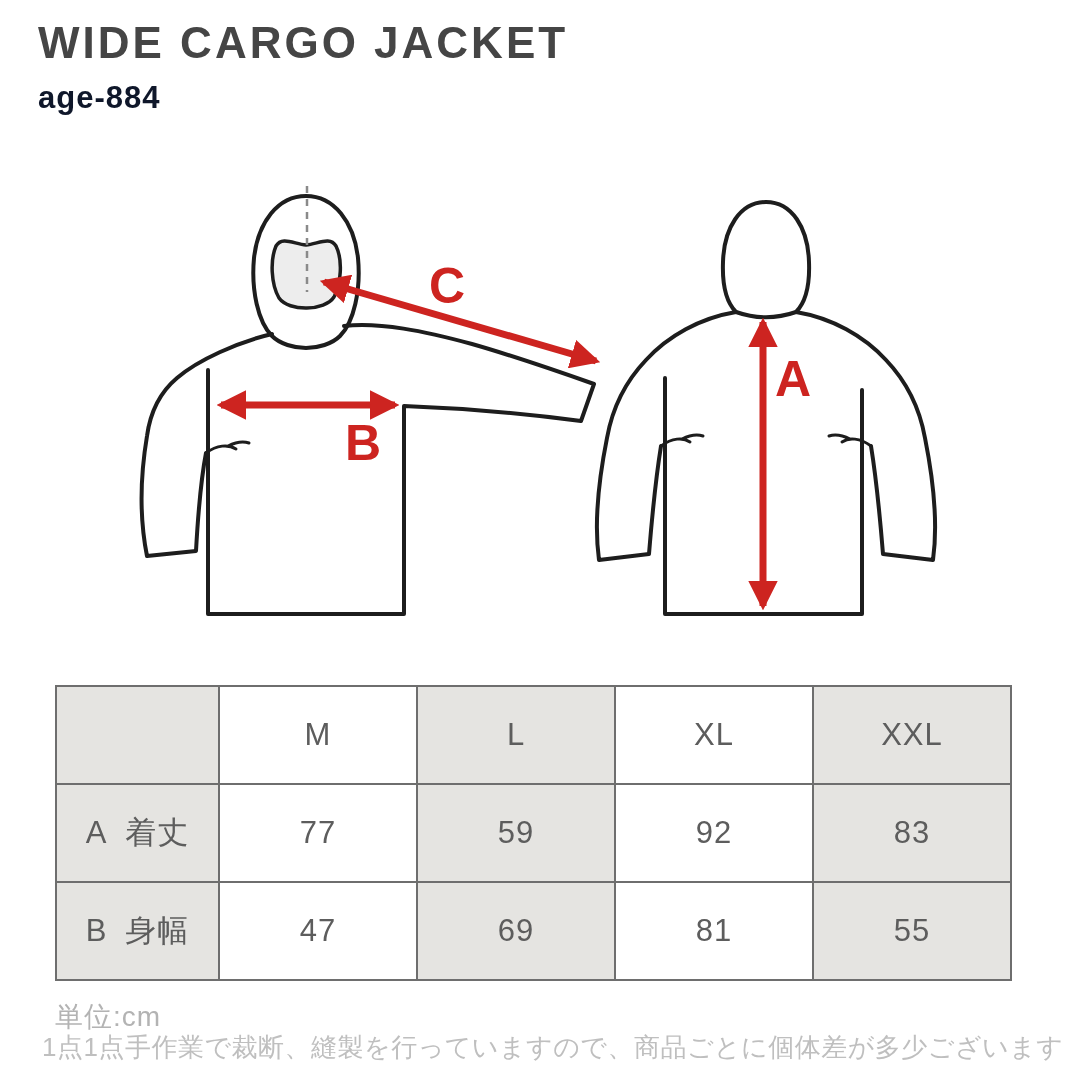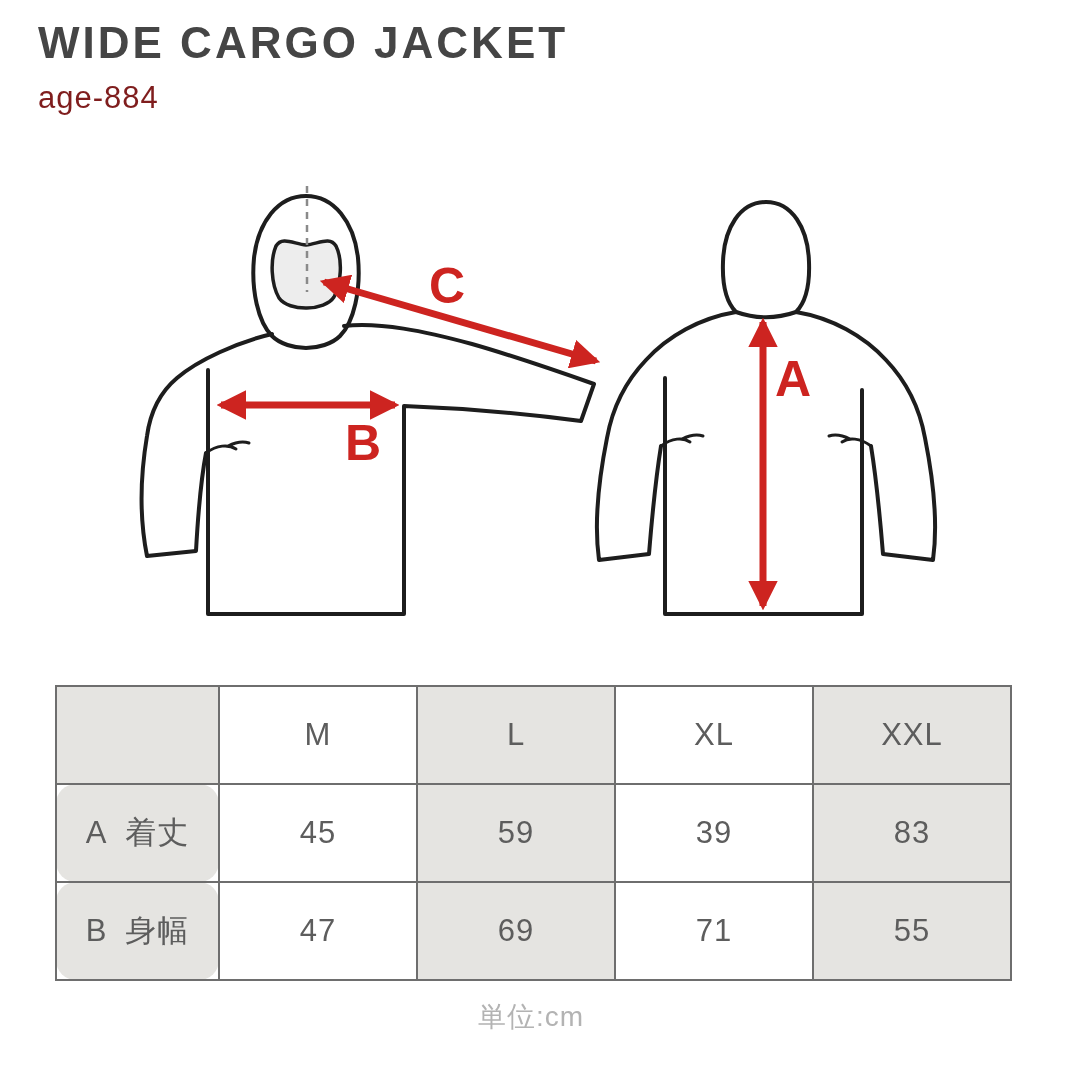--- a/index.html
+++ b/index.html
@@ -5,39 +5,39 @@
   html,body{margin:0;padding:0;background:#ffffff;}
   .stage{
     position:relative;width:1069px;height:1080px;background:#ffffff;overflow:hidden;
     font-family:"Liberation Sans","DejaVu Sans",sans-serif;
   }
   .title{
     position:absolute;left:38px;top:18px;font-size:44px;font-weight:bold;
     color:#454545;letter-spacing:3px;white-space:nowrap;
   }
   .model{
-    position:absolute;left:38px;top:80px;font-size:31px;font-weight:normal;
-    color:#7f1d1d;letter-spacing:1px;
+    position:absolute;left:38px;top:80px;font-size:31px;font-weight:bold;
+    color:#0f172a;letter-spacing:1px;
   }
   .diagram{position:absolute;left:0;top:0;}
   table.size{
     position:absolute;left:55px;top:685px;width:955px;height:296px;
     border-collapse:collapse;table-layout:fixed;
   }
   table.size td,table.size th{
     border:2px solid #6e6e6e;text-align:center;vertical-align:middle;
     font-size:31px;font-weight:normal;color:#5d5d5d;background:#ffffff;
     height:74px;padding:0;letter-spacing:1px;
   }
   table.size .g{background:#e5e4e1;}
-  .rowlabel{font-size:28px;letter-spacing:0;border-radius:20px;}
+  .rowlabel{font-size:28px;letter-spacing:0;}
   .rowlabel .k{display:inline-block;}
   .rowlabel .n{display:inline-block;margin-left:18px;}
   .unit{
-    position:absolute;left:55px;top:998px;width:952px;text-align:center;
+    position:absolute;left:55px;top:998px;width:952px;text-align:left;
     font-size:28px;color:#b3b3b3;letter-spacing:1px;
   }
   .note{
     position:absolute;left:42px;top:1030px;width:1010px;
     font-size:26px;color:#bfbfbf;letter-spacing:0.5px;white-space:nowrap;
   }
 </style>
 </head>
 <body>
 
@@ -107,32 +107,33 @@
       <th class="g"></th>
       <th>M</th>
       <th class="g">L</th>
       <th>XL</th>
       <th class="g">XXL</th>
     </tr>
     <tr>
       <td class="g rowlabel">
         <span class="k">A</span><span class="n">着丈</span>
       </td>
-      <td>45</td>
+      <td>77</td>
       <td class="g">59</td>
-      <td>39</td>
+      <td>92</td>
       <td class="g">83</td>
     </tr>
     <tr>
       <td class="g rowlabel">
         <span class="k">B</span><span class="n">身幅</span>
       </td>
       <td>47</td>
       <td class="g">69</td>
-      <td>71</td>
+      <td>81</td>
       <td class="g">55</td>
     </tr>
   </tbody>
     </table>
 
   <div class="unit">単位:cm</div>
+  <div class="note">1点1点手作業で裁断、縫製を行っていますので、商品ごとに個体差が多少ございます</div>
 
 </div>
 
 </body></html>

